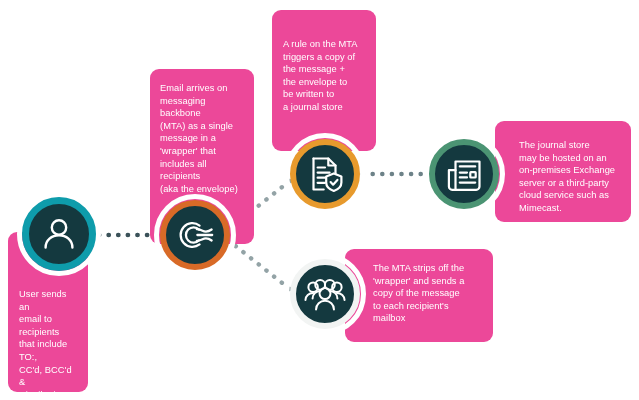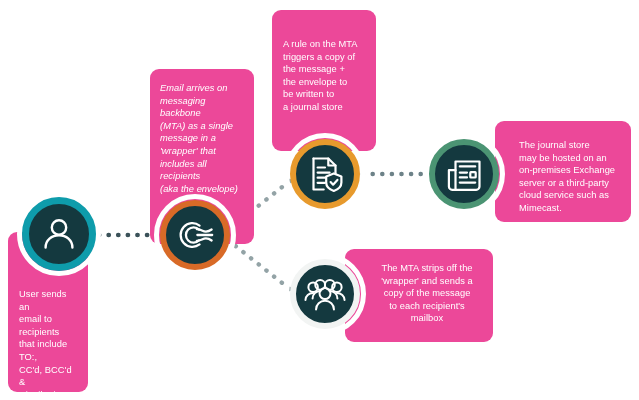--- a/index.html
+++ b/index.html
@@ -27,24 +27,24 @@
     line-height: 12.6px;
     letter-spacing: 0.05px;
   }
   .callout .txt {
     display: block;
     white-space: pre-line;
   }
 
   
   #callout-user        { left: 8px;   top: 232px; width: 80px; height: 160px; padding: 56px 11px 0 11px; }
-  #callout-mta         { left: 150px; top: 69px;  width: 104px; height: 175px; padding: 13px 10px 0 10px; font-style: italic; }
+  #callout-mta         { left: 150px; top: 69px;  width: 104px; height: 175px; padding: 13px 10px 0 10px; }
   #callout-rule        { left: 272px; top: 10px;  width: 104px; height: 141px; padding: 28px 11px 0 11px; }
   #callout-journal     { left: 495px; top: 121px; width: 136px; height: 101px; padding: 18px 12px 0 24px; }
-  #callout-strip       { left: 345px; top: 249px; width: 148px; height: 93px;  padding: 13px 12px 0 28px; text-align: center; }
+  #callout-strip       { left: 345px; top: 249px; width: 148px; height: 93px;  padding: 13px 12px 0 28px; }
 
   
   .connector {
     position: absolute;
     pointer-events: none;
   }
 
   
   .badge {
     position: absolute;

